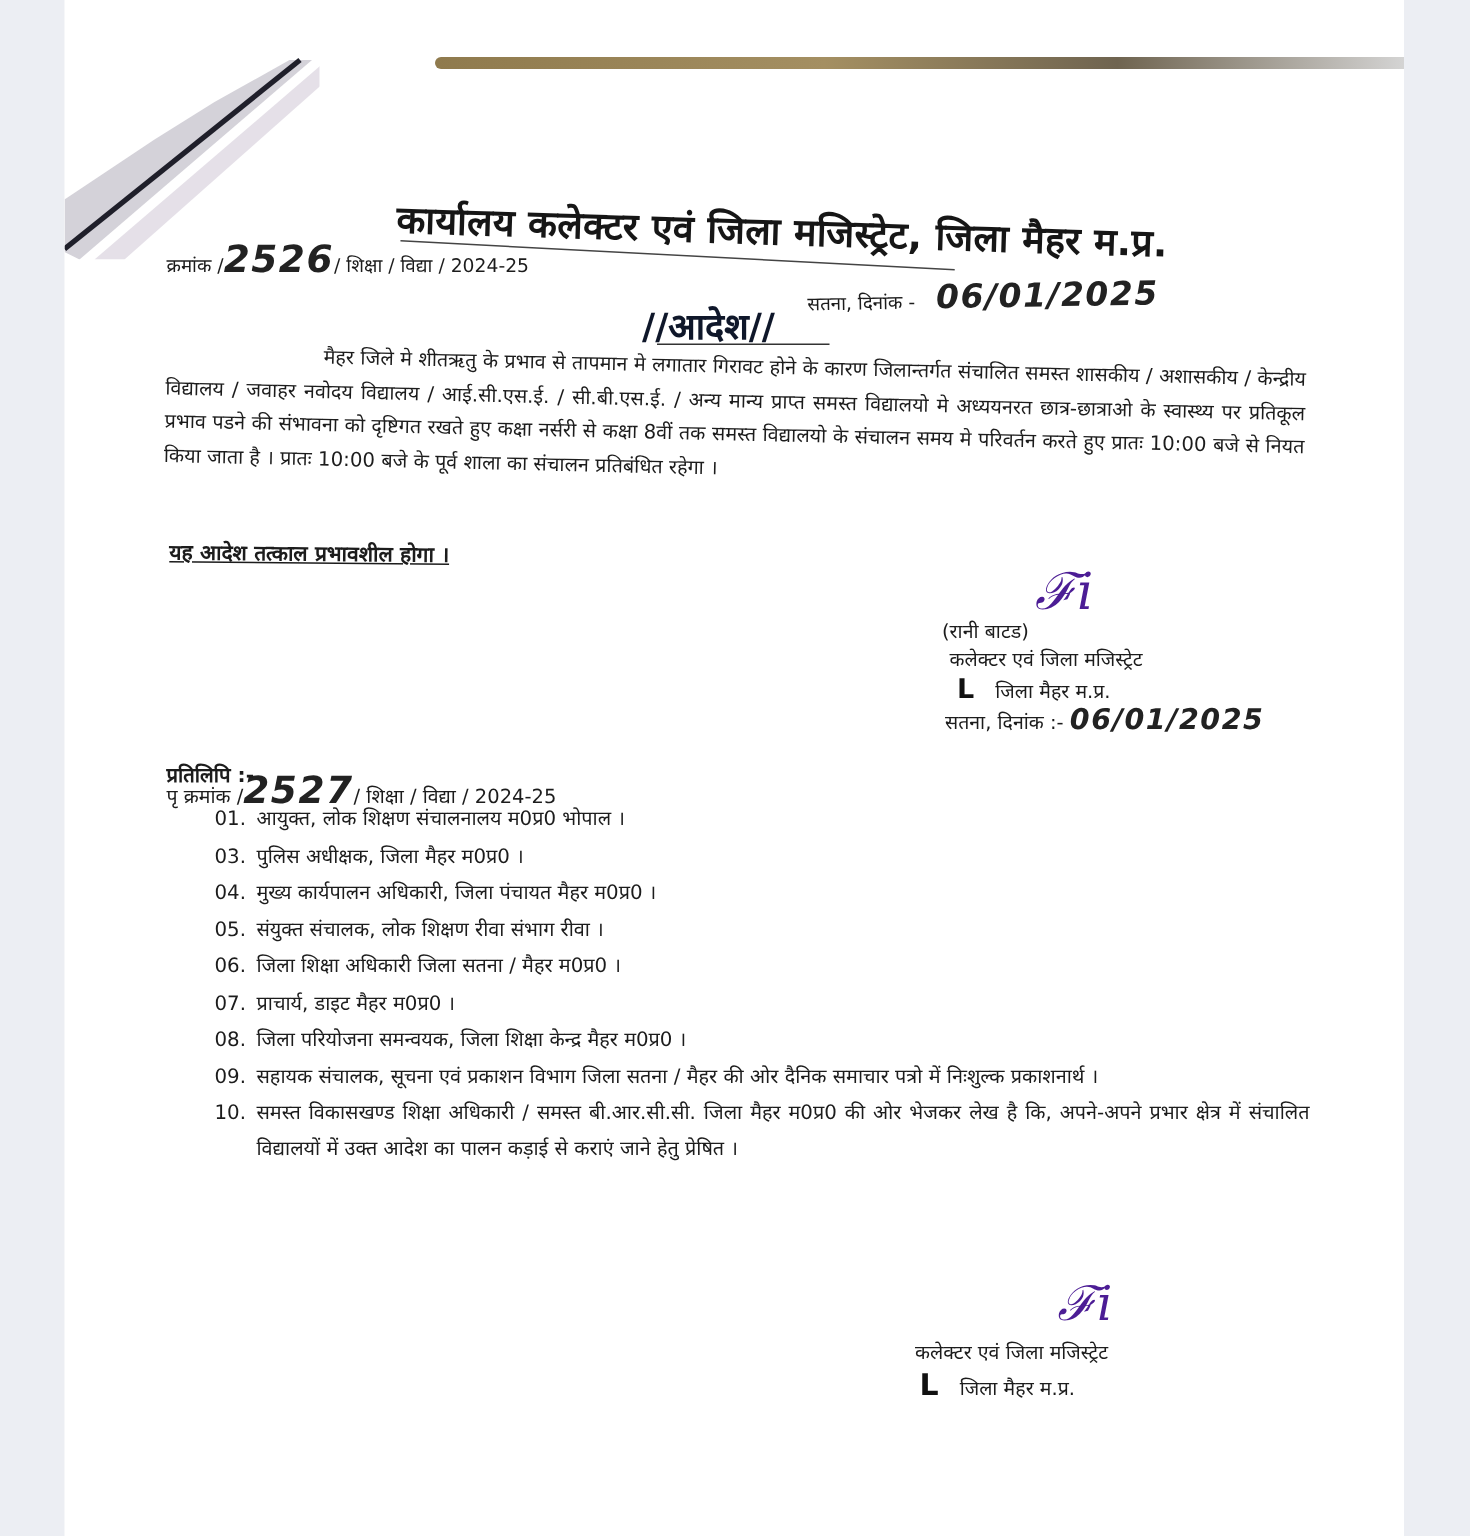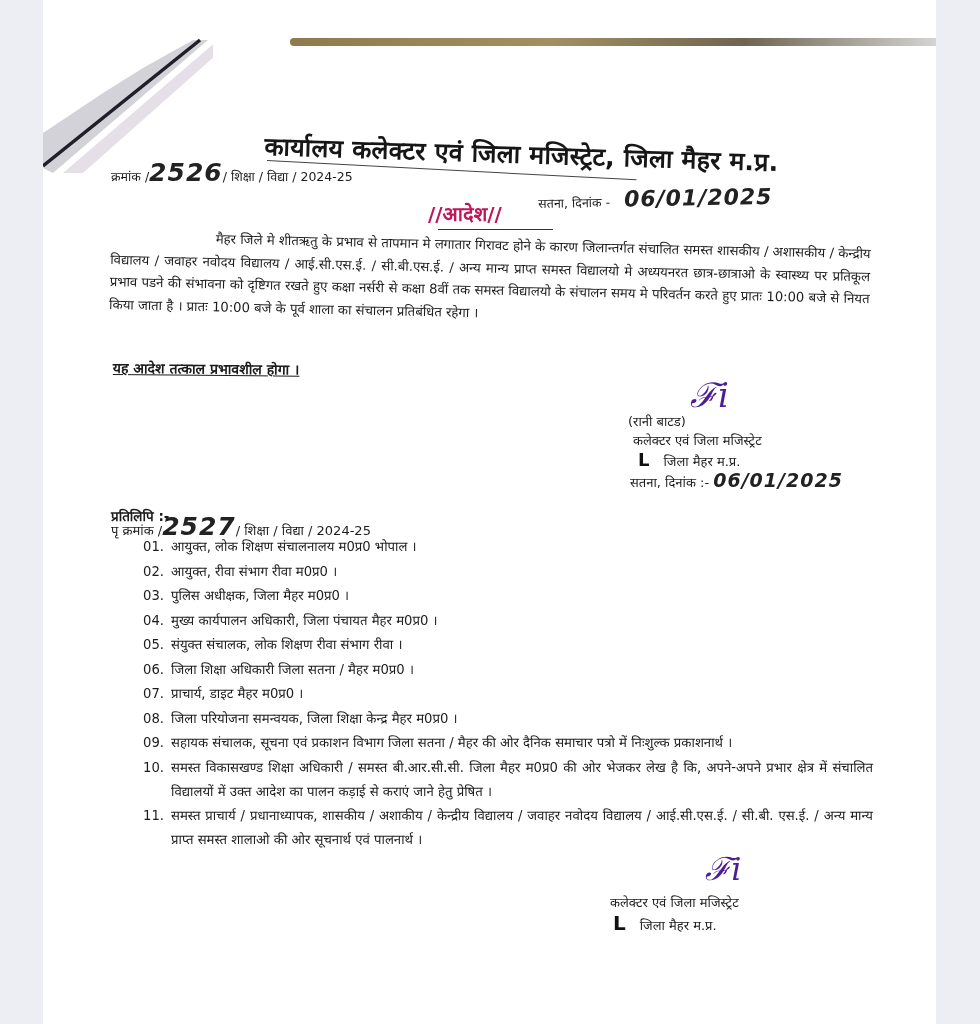--- a/index.html
+++ b/index.html
@@ -31,21 +31,21 @@
   }
   .title-underline {
     position: absolute; left: 224px; top: 160px; width: 370px; height: 1px; background: #444;
     transform: rotate(3deg); transform-origin: left top;
   }
   .small { font-size: 12.5px; }
   .hand { font-family: "DejaVu Sans", sans-serif; font-style: italic; font-size: 25px; font-weight: bold; color: #222; letter-spacing: 1px; }
   .ref1 { left: 68px; top: 158px; }
   .date1 { left: 495px; top: 188px; transform: rotate(-1deg); transform-origin: left top; }
   .order-head {
-    left: 385px; top: 200px; font-size: 20px; font-weight: bold; color: #be185d;
+    left: 385px; top: 200px; font-size: 24px; font-weight: bold; color: #0f172a;
   }
   .order-underline { position:absolute; left: 395px; top: 229px; width: 115px; height: 1px; background:#333; }
   .body-para {
     position: absolute; left: 68px; top: 226px; width: 760px;
     font-size: 13.2px; line-height: 22.5px; text-align: justify;
     transform: rotate(1.3deg); transform-origin: left top;
   }
   .body-para .indent { display: inline-block; width: 105px; }
   .effective {
     left: 70px; top: 358px; font-size: 14px; font-weight: bold; text-decoration: underline;
@@ -121,24 +121,20 @@
   </div>
 
   <div class="abs copy-head">प्रतिलिपि :-</div>
 
   <ul class="copy-list">
     <li>
         <span class="num">01.</span>
         <span class="txt">आयुक्त, लोक शिक्षण संचालनालय म0प्र0 भोपाल ।</span>
       </li>
     <li>
-        <span class="num">02.</span>
-        <span class="txt">आयुक्त, रीवा संभाग रीवा म0प्र0 ।</span>
-      </li>
-    <li>
         <span class="num">03.</span>
         <span class="txt">पुलिस अधीक्षक, जिला मैहर म0प्र0 ।</span>
       </li>
     <li>
         <span class="num">04.</span>
         <span class="txt">मुख्य कार्यपालन अधिकारी, जिला पंचायत मैहर म0प्र0 ।</span>
       </li>
     <li>
         <span class="num">05.</span>
         <span class="txt">संयुक्त संचालक, लोक शिक्षण रीवा संभाग रीवा ।</span>
@@ -156,24 +152,20 @@
         <span class="txt">जिला परियोजना समन्वयक, जिला शिक्षा केन्द्र मैहर म0प्र0 ।</span>
       </li>
     <li>
         <span class="num">09.</span>
         <span class="txt">सहायक संचालक, सूचना एवं प्रकाशन विभाग जिला सतना / मैहर की ओर दैनिक समाचार पत्रो में निःशुल्क प्रकाशनार्थ ।</span>
       </li>
     <li>
         <span class="num">10.</span>
         <span class="txt">समस्त विकासखण्ड शिक्षा अधिकारी / समस्त बी.आर.सी.सी. जिला मैहर म0प्र0 की ओर भेजकर लेख है कि, अपने-अपने प्रभार क्षेत्र में संचालित विद्यालयों में उक्त आदेश का पालन कड़ाई से कराएं जाने हेतु प्रेषित ।</span>
       </li>
-    <li>
-        <span class="num">11.</span>
-        <span class="txt">समस्त प्राचार्य / प्रधानाध्यापक, शासकीय / अशाकीय / केन्द्रीय विद्यालय / जवाहर नवोदय विद्यालय / आई.सी.एस.ई. / सी.बी. एस.ई. / अन्य मान्य प्राप्त समस्त शालाओ की ओर सूचनार्थ एवं पालनार्थ ।</span>
-      </li>
   </ul>
 
   <div class="sig2">
     <div class="sig-glyph">ℱi</div>
     <div class="sig-line">कलेक्टर एवं जिला मजिस्ट्रेट</div>
     <div class="sig-line" style="margin-left:3px;">
       <span class="sig-l">L</span><span>जिला मैहर म.प्र.</span>
     </div>
   </div>
 

